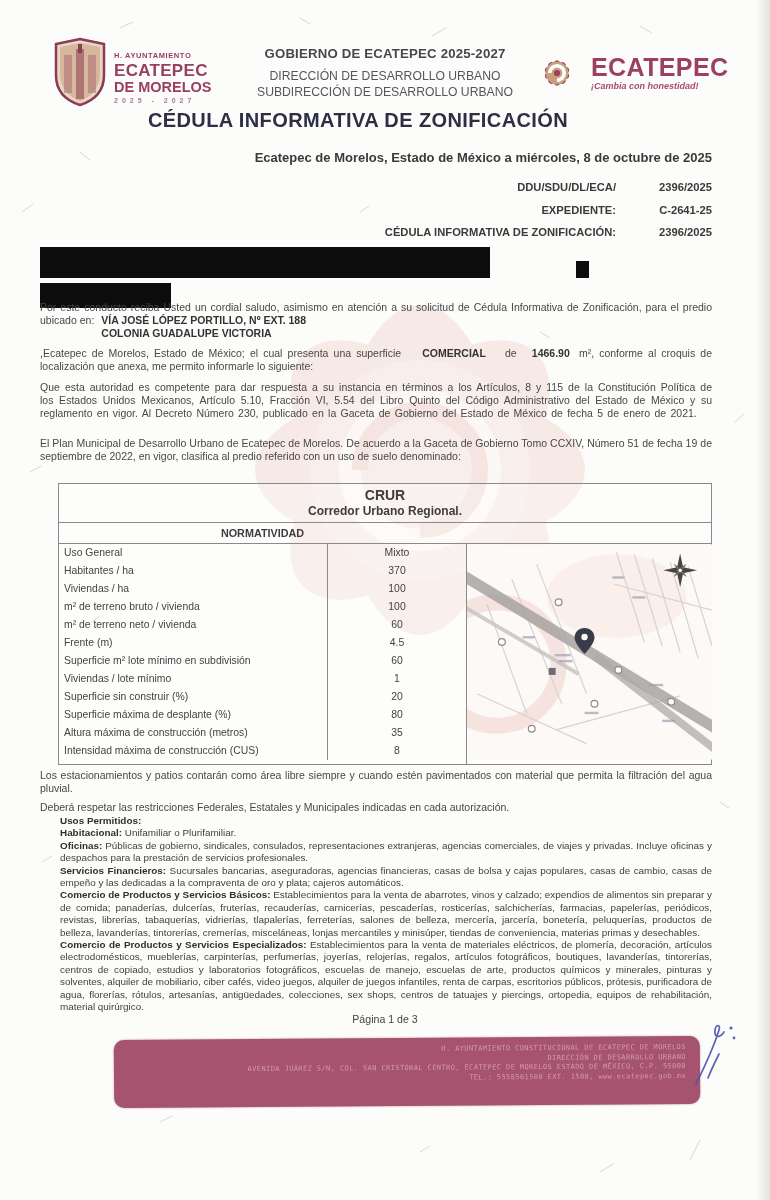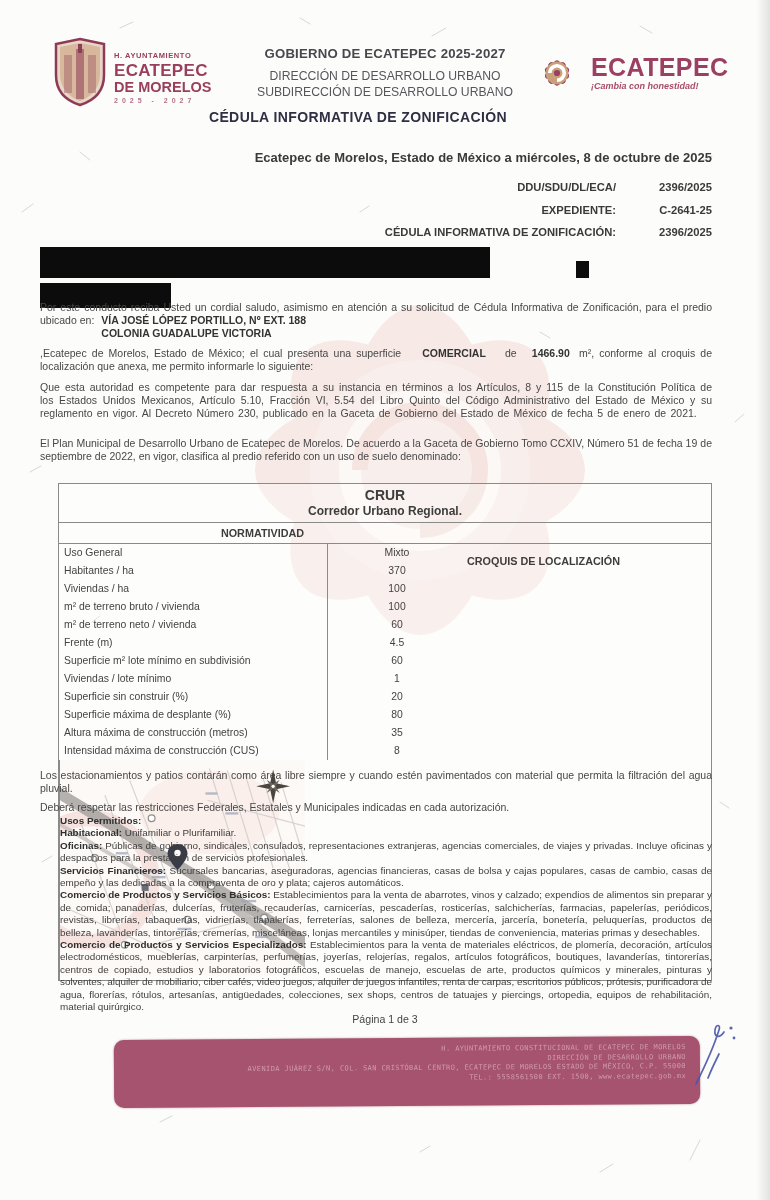--- a/index.html
+++ b/index.html
@@ -16,21 +16,21 @@
   .ll-name1{font-size:17px;font-weight:800;letter-spacing:.3px;margin-top:2px;}
   .ll-name2{font-size:14.5px;font-weight:800;margin-top:1px;}
   .ll-years{font-size:7px;font-weight:bold;letter-spacing:4px;color:#b4708c;margin-top:3px;}
   .hdr-center{left:225px;top:46px;width:320px;text-align:center;}
   .hc1{font-size:13.2px;font-weight:bold;color:#47474e;letter-spacing:.2px;}
   .hc2{font-size:12.2px;color:#55555c;margin-top:8px;line-height:15.5px;}
   .logo-right{left:528px;top:44px;display:flex;gap:5px;align-items:center;}
   .lr-name{font-size:25px;font-weight:800;color:#9c4063;letter-spacing:.4px;line-height:1;}
   .lr-tag{font-size:9px;font-style:italic;font-weight:bold;color:#a84e6d;margin-top:1px;}
   
-  .doc-title{left:0;top:109px;width:716px;text-align:center;font-size:14px;
+  .doc-title{left:0;top:109px;width:716px;text-align:center;font-size:20px;
     font-weight:bold;color:#2e2e44;letter-spacing:.4px;}
   .dateline{left:0;top:150px;width:712px;text-align:right;font-size:13px;
     font-weight:bold;color:#3a3a3a;}
   .refs{left:0;top:176px;width:712px;}
   .ref-row{display:flex;justify-content:flex-end;line-height:22.5px;font-size:11.2px;font-weight:bold;color:#3a3a3a;}
   .ref-val{width:80px;text-align:right;margin-left:16px;}
   
   .redact{background:#0c0c0c;}
   
   .para{left:40px;width:672px;font-size:10.5px;line-height:13px;text-align:justify;color:#474747;}
@@ -39,21 +39,21 @@
   .legal{word-spacing:1.4px;}
   
   .ztable{left:58px;top:483px;width:654px;border:1px solid #8a8a8a;background:rgba(255,255,255,.25);box-sizing:border-box;}
   .tbl-title{text-align:center;border-bottom:1px solid #8a8a8a;padding:3px 0 4px;color:#3d3d3d;}
   .tbl-code{font-size:14px;font-weight:bold;}
   .tbl-codename{font-size:12px;font-weight:bold;margin-top:1px;}
   .tbl-colhead{display:flex;border-bottom:1px solid #8a8a8a;height:20px;line-height:20px;
     font-size:10.8px;font-weight:bold;color:#3d3d3d;}
   .ch-left{width:407px;text-align:center;}
   .ch-right{flex:1;text-align:left;border-left:1px solid #8a8a8a;margin-top:28px;}
-  .tbl-body{display:flex;flex-direction:column;}
+  .tbl-body{display:flex;}
   .tbl-rows{width:407px;}
   .trow{display:flex;height:18px;line-height:18px;font-size:10.4px;color:#434343;}
   .trow .lbl{width:268px;padding-left:5px;box-sizing:border-box;white-space:nowrap;}
   .trow .val{width:139px;text-align:center;border-left:1px solid #8a8a8a;box-sizing:border-box;}
   .croquis{flex:1;border-left:1px solid #8a8a8a;position:relative;}
   
   .usos{left:60px;top:815px;width:652px;font-size:9.9px;line-height:12.4px;text-align:justify;color:#3e3e3e;}
   .usos p{margin:0;}
   .usos .lead{font-weight:bold;color:#2f2f2f;}
   .pagination{left:0;top:1013px;width:770px;text-align:center;font-size:10.6px;color:#444;}

